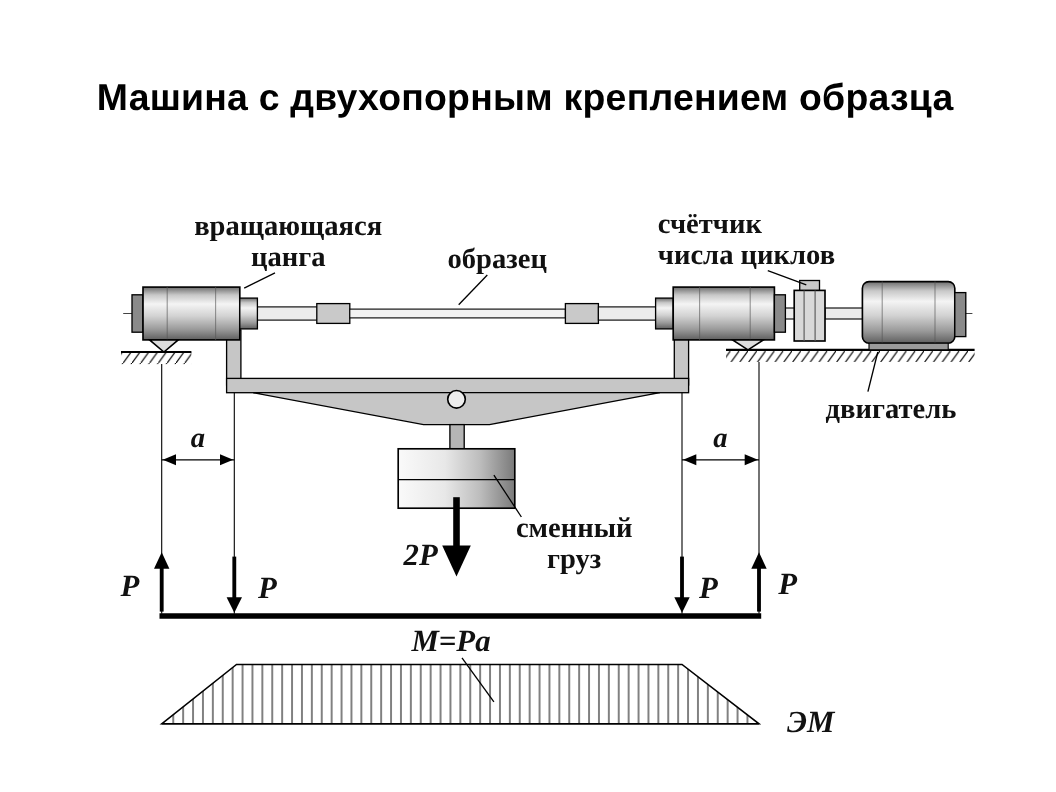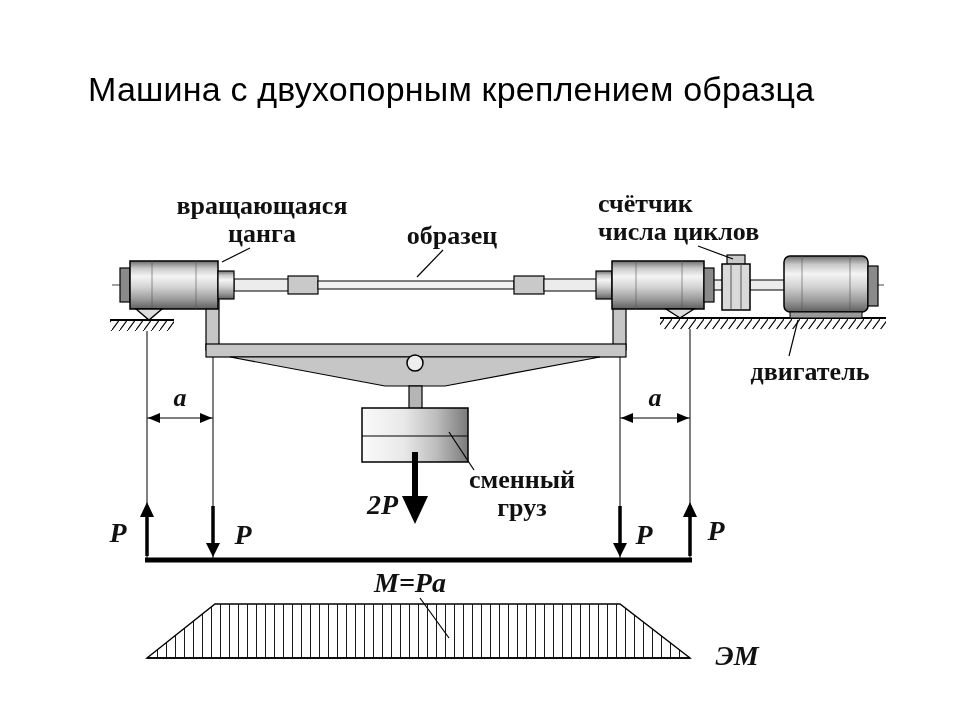--- a/index.html
+++ b/index.html
@@ -1,18 +1,18 @@
 <!DOCTYPE html>
 <html><head>
 <meta charset="utf-8">
 <style>
   html,body{margin:0;padding:0;background:#fff;}
   .slide{position:relative;width:960px;height:720px;background:#fff;overflow:hidden;
          font-family:"Liberation Sans",sans-serif;}
-  .slide-title{position:absolute;left:88px;top:70px;font-size:34px;font-weight:400;
+  .slide-title{position:absolute;left:88px;top:70px;font-size:34px;font-weight:700;
                color:#000;letter-spacing:0.2px;}
   svg{position:absolute;left:0;top:0;}
   .lbl{font:700 26px "Liberation Serif",serif;fill:#111;}
   .math{font:italic 700 28px "Liberation Serif",serif;fill:#111;}
   .mathsm{font:italic 700 26px "Liberation Serif",serif;fill:#111;}
 </style>
 </head>
 <body>
 
 <div class="slide">

